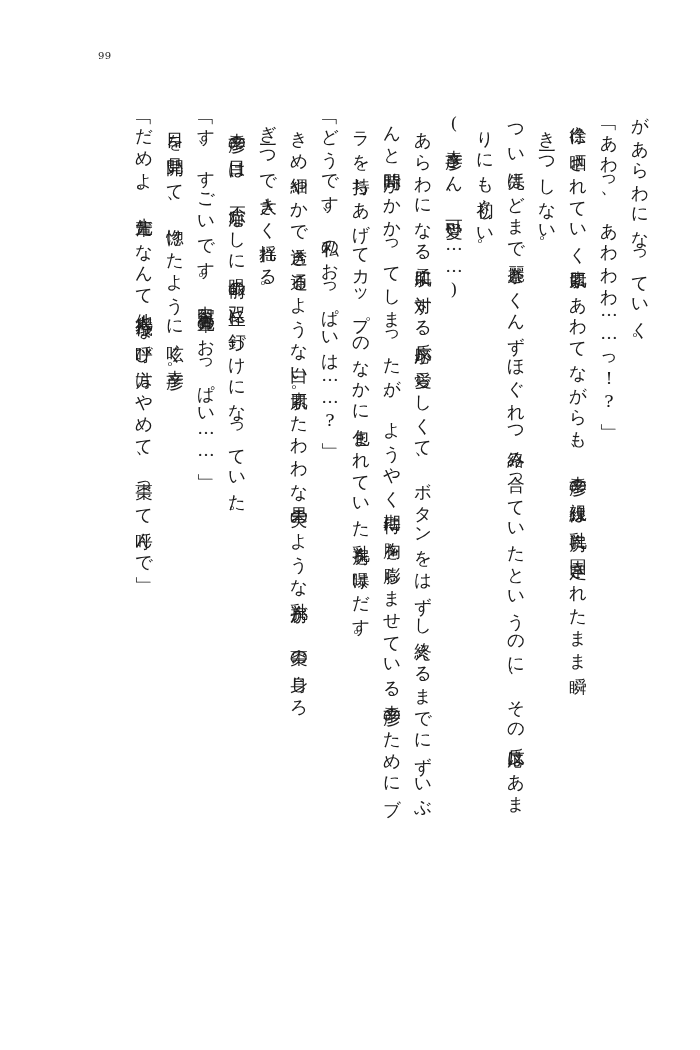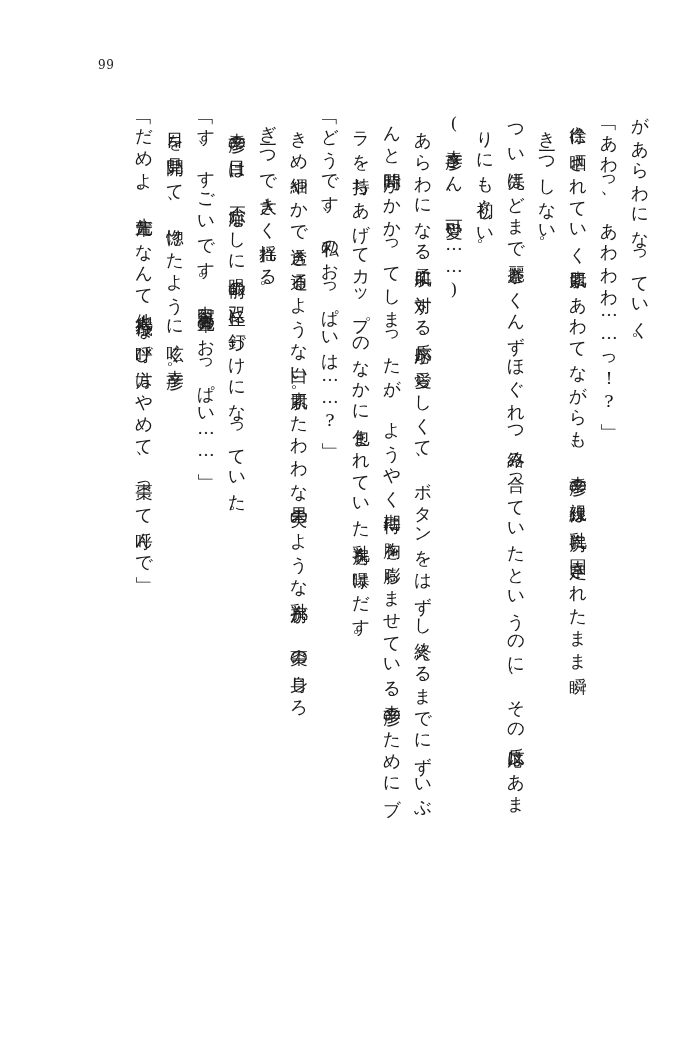--- a/index.html
+++ b/index.html
@@ -18,23 +18,23 @@
   .page {
     position: relative;
     width: 700px;
     height: 1050px;
     background: #ffffff;
     box-sizing: border-box;
   }
 
   .page-number {
     position: absolute;
-    top: 58px;
+    top: 50px;
     left: 98px;
-    font-size: 12px;
+    font-size: 10px;
     font-family: "DejaVu Serif", "Liberation Serif", serif;
     color: #222222;
     letter-spacing: 0.5px;
   }
 
   .text-block {
     position: absolute;
     top: 105px;
     left: 60px;
     right: 52px;

